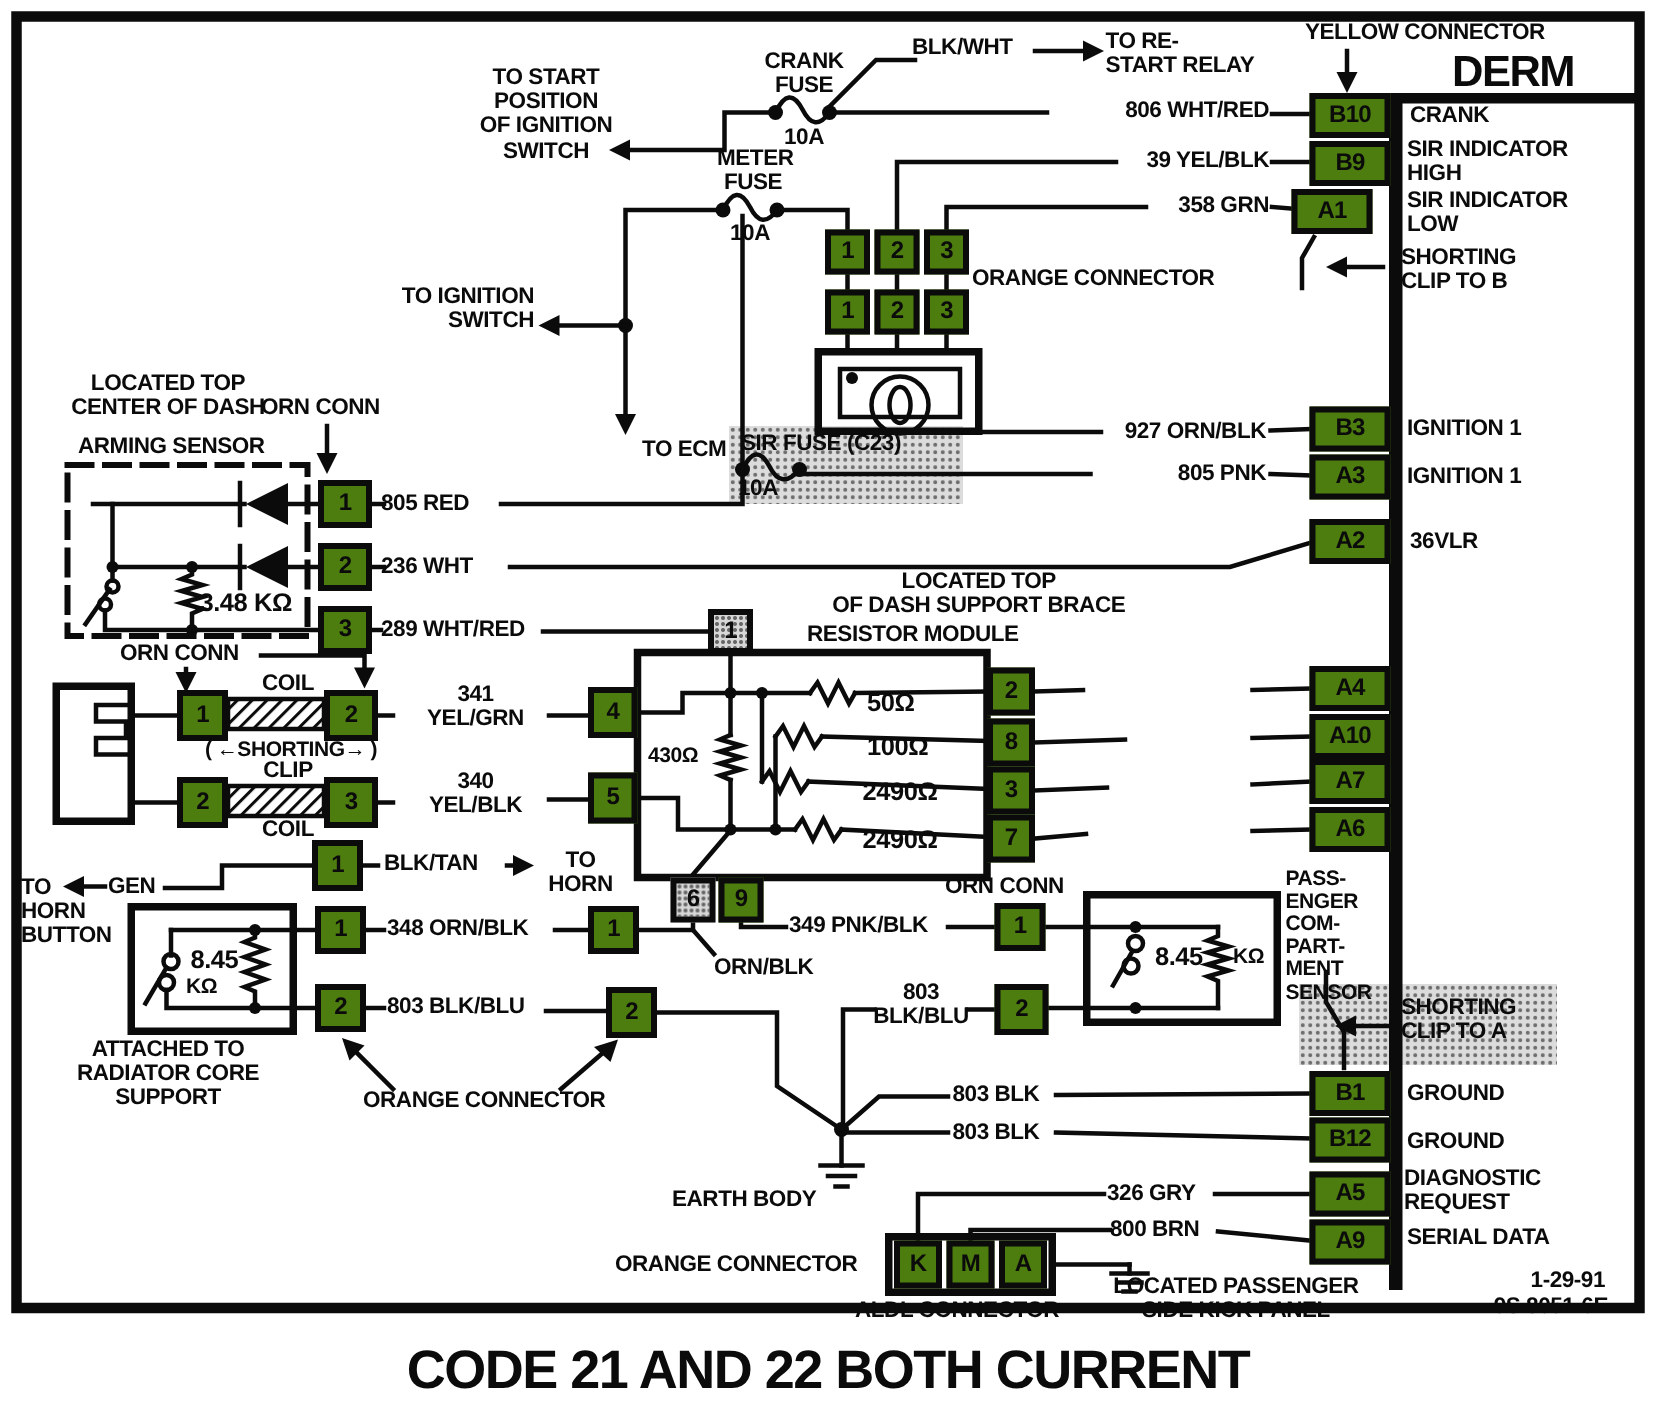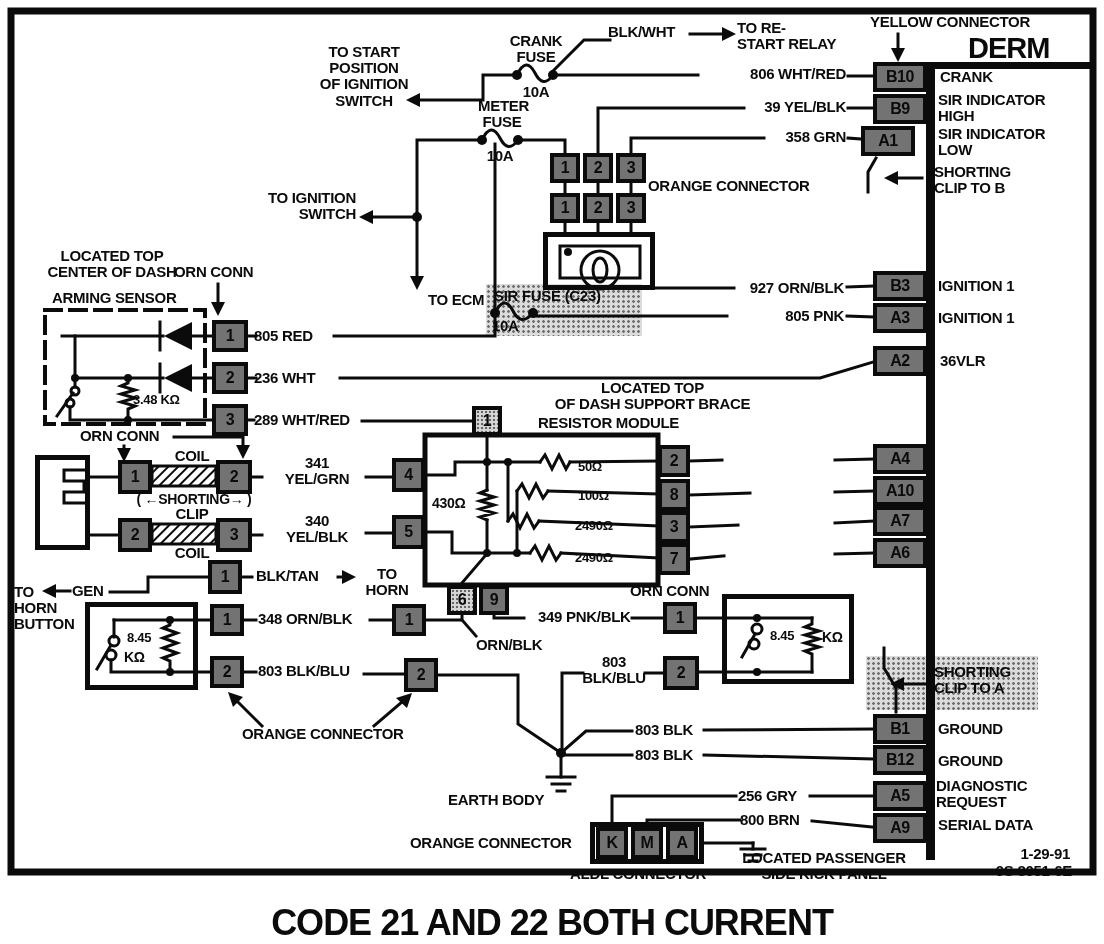--- a/index.html
+++ b/index.html
@@ -5,28 +5,28 @@
   html,body{margin:0;padding:0;background:#fff;}
   #stage{position:relative;width:1104px;height:944px;background:#fff;overflow:hidden;
          font-family:"Liberation Sans",sans-serif;color:#0b0b0b;}
   svg{position:absolute;left:0;top:0;}
   .halftone{position:absolute;background-color:#dcdcdc;
             background-image:radial-gradient(#6e6e6e 1px,transparent 1.6px);
             background-size:5px 5px;}
   .lbl{position:absolute;font-weight:bold;font-size:15px;line-height:1.08;
        letter-spacing:-0.3px;white-space:pre-line;}
   .c{text-align:center}.r{text-align:right}
-  .sm{font-size:13px}.md{font-size:14px}
-  .pin{position:absolute;box-sizing:border-box;border:4px solid #0b0b0b;background:#737373;
+  .sm{font-size:17px}.md{font-size:14px}
+  .pin{position:absolute;box-sizing:border-box;border:4px solid #0b0b0b;background:#4d7c0f;
        display:flex;align-items:center;justify-content:center;
        font-weight:bold;font-size:16px;letter-spacing:-0.5px;}
   .gray{background-color:#d7d7d7;background-image:radial-gradient(#666 1px,transparent 1.6px);background-size:4px 4px;}
   .box{position:absolute;box-sizing:border-box;border:5px solid #0b0b0b;}
   .derm-title{position:absolute;font-weight:bold;font-size:29px;letter-spacing:-1px;}
-  .title{position:absolute;font-weight:bold;font-size:36px;letter-spacing:-1px;text-align:center;width:1104px;margin-top:10px;}
+  .title{position:absolute;font-weight:bold;font-size:36px;letter-spacing:-1px;text-align:center;width:1104px;}
 </style>
 </head>
 <body>
 
 <div id="stage">
 
   <div class="halftone" style="left:486px;top:284px;width:156px;height:52px"></div>
   <div class="halftone" style="left:866px;top:656px;width:172px;height:54px"></div>
 
   <svg width="1104" height="944" viewBox="0 0 1104 944" stroke="#0b0b0b" stroke-width="3" fill="none" stroke-linecap="square">
@@ -366,43 +366,52 @@
 YEL/BLK</div>
   <div class="lbl" style="left:256px;top:568px;width:84px">BLK/TAN</div>
   <div class="lbl c" style="left:356px;top:566px;width:62px">TO
 HORN</div>
   <div class="lbl" style="left:72px;top:583px;width:44px">GEN</div>
   <div class="lbl" style="left:14px;top:584px;width:76px">TO
 HORN
 BUTTON</div>
   <div class="lbl sm" style="left:127px;top:631px;width:40px">8.45</div>
   <div class="lbl md" style="left:124px;top:650px;width:36px">KΩ</div>
+  <div class="lbl c" style="left:38px;top:692px;width:148px">ATTACHED TO
+RADIATOR CORE
+SUPPORT</div>
   <div class="lbl" style="left:258px;top:611px;width:110px">348 ORN/BLK</div>
   <div class="lbl" style="left:258px;top:663px;width:106px">803 BLK/BLU</div>
   <div class="lbl" style="left:242px;top:726px;width:178px">ORANGE CONNECTOR</div>
   <div class="lbl md" style="left:432px;top:496px;width:50px">430Ω</div>
   <div class="lbl sm" style="left:578px;top:460px;width:42px">50Ω</div>
   <div class="lbl sm" style="left:578px;top:489px;width:48px">100Ω</div>
   <div class="lbl sm" style="left:575px;top:519px;width:56px">2490Ω</div>
   <div class="lbl sm" style="left:575px;top:551px;width:56px">2490Ω</div>
   <div class="lbl" style="left:630px;top:583px;width:92px">ORN CONN</div>
-  <div class="lbl" style="left:538px;top:609px;width:106px">349 PNK/BLK</div>
+  <div class="lbl" style="left:526px;top:609px;width:106px">349 PNK/BLK</div>
   <div class="lbl" style="left:476px;top:637px;width:80px">ORN/BLK</div>
   <div class="lbl c" style="left:582px;top:654px;width:64px">803
 BLK/BLU</div>
   <div class="lbl sm" style="left:770px;top:629px;width:40px">8.45</div>
   <div class="lbl md" style="left:822px;top:630px;width:34px">KΩ</div>
+  <div class="lbl sm" style="left:857px;top:578px;width:80px;font-size:14px">PASS-
+ENGER
+COM-
+PART-
+MENT
+SENSOR</div>
   <div class="lbl" style="left:934px;top:664px;width:108px">SHORTING
 CLIP TO A</div>
   <div class="lbl" style="left:635px;top:722px;width:68px">803 BLK</div>
   <div class="lbl" style="left:635px;top:747px;width:68px">803 BLK</div>
   <div class="lbl" style="left:938px;top:721px;width:92px">GROUND</div>
   <div class="lbl" style="left:938px;top:753px;width:92px">GROUND</div>
   <div class="lbl" style="left:448px;top:792px;width:110px">EARTH BODY</div>
-  <div class="lbl" style="left:738px;top:788px;width:70px">256 GRY</div>
+  <div class="lbl" style="left:738px;top:788px;width:70px">326 GRY</div>
   <div class="lbl" style="left:740px;top:812px;width:70px">800 BRN</div>
   <div class="lbl" style="left:936px;top:778px;width:110px">DIAGNOSTIC
 REQUEST</div>
   <div class="lbl" style="left:938px;top:817px;width:110px">SERIAL DATA</div>
   <div class="lbl" style="left:410px;top:835px;width:178px">ORANGE CONNECTOR</div>
   <div class="lbl" style="left:570px;top:866px;width:152px">ALDL CONNECTOR</div>
   <div class="lbl c" style="left:728px;top:850px;width:192px">LOCATED PASSENGER
 SIDE KICK PANEL</div>
   <div class="lbl r" style="left:998px;top:846px;width:72px">1-29-91</div>
   <div class="lbl r" style="left:986px;top:863px;width:86px">9S 8051-6E</div>

